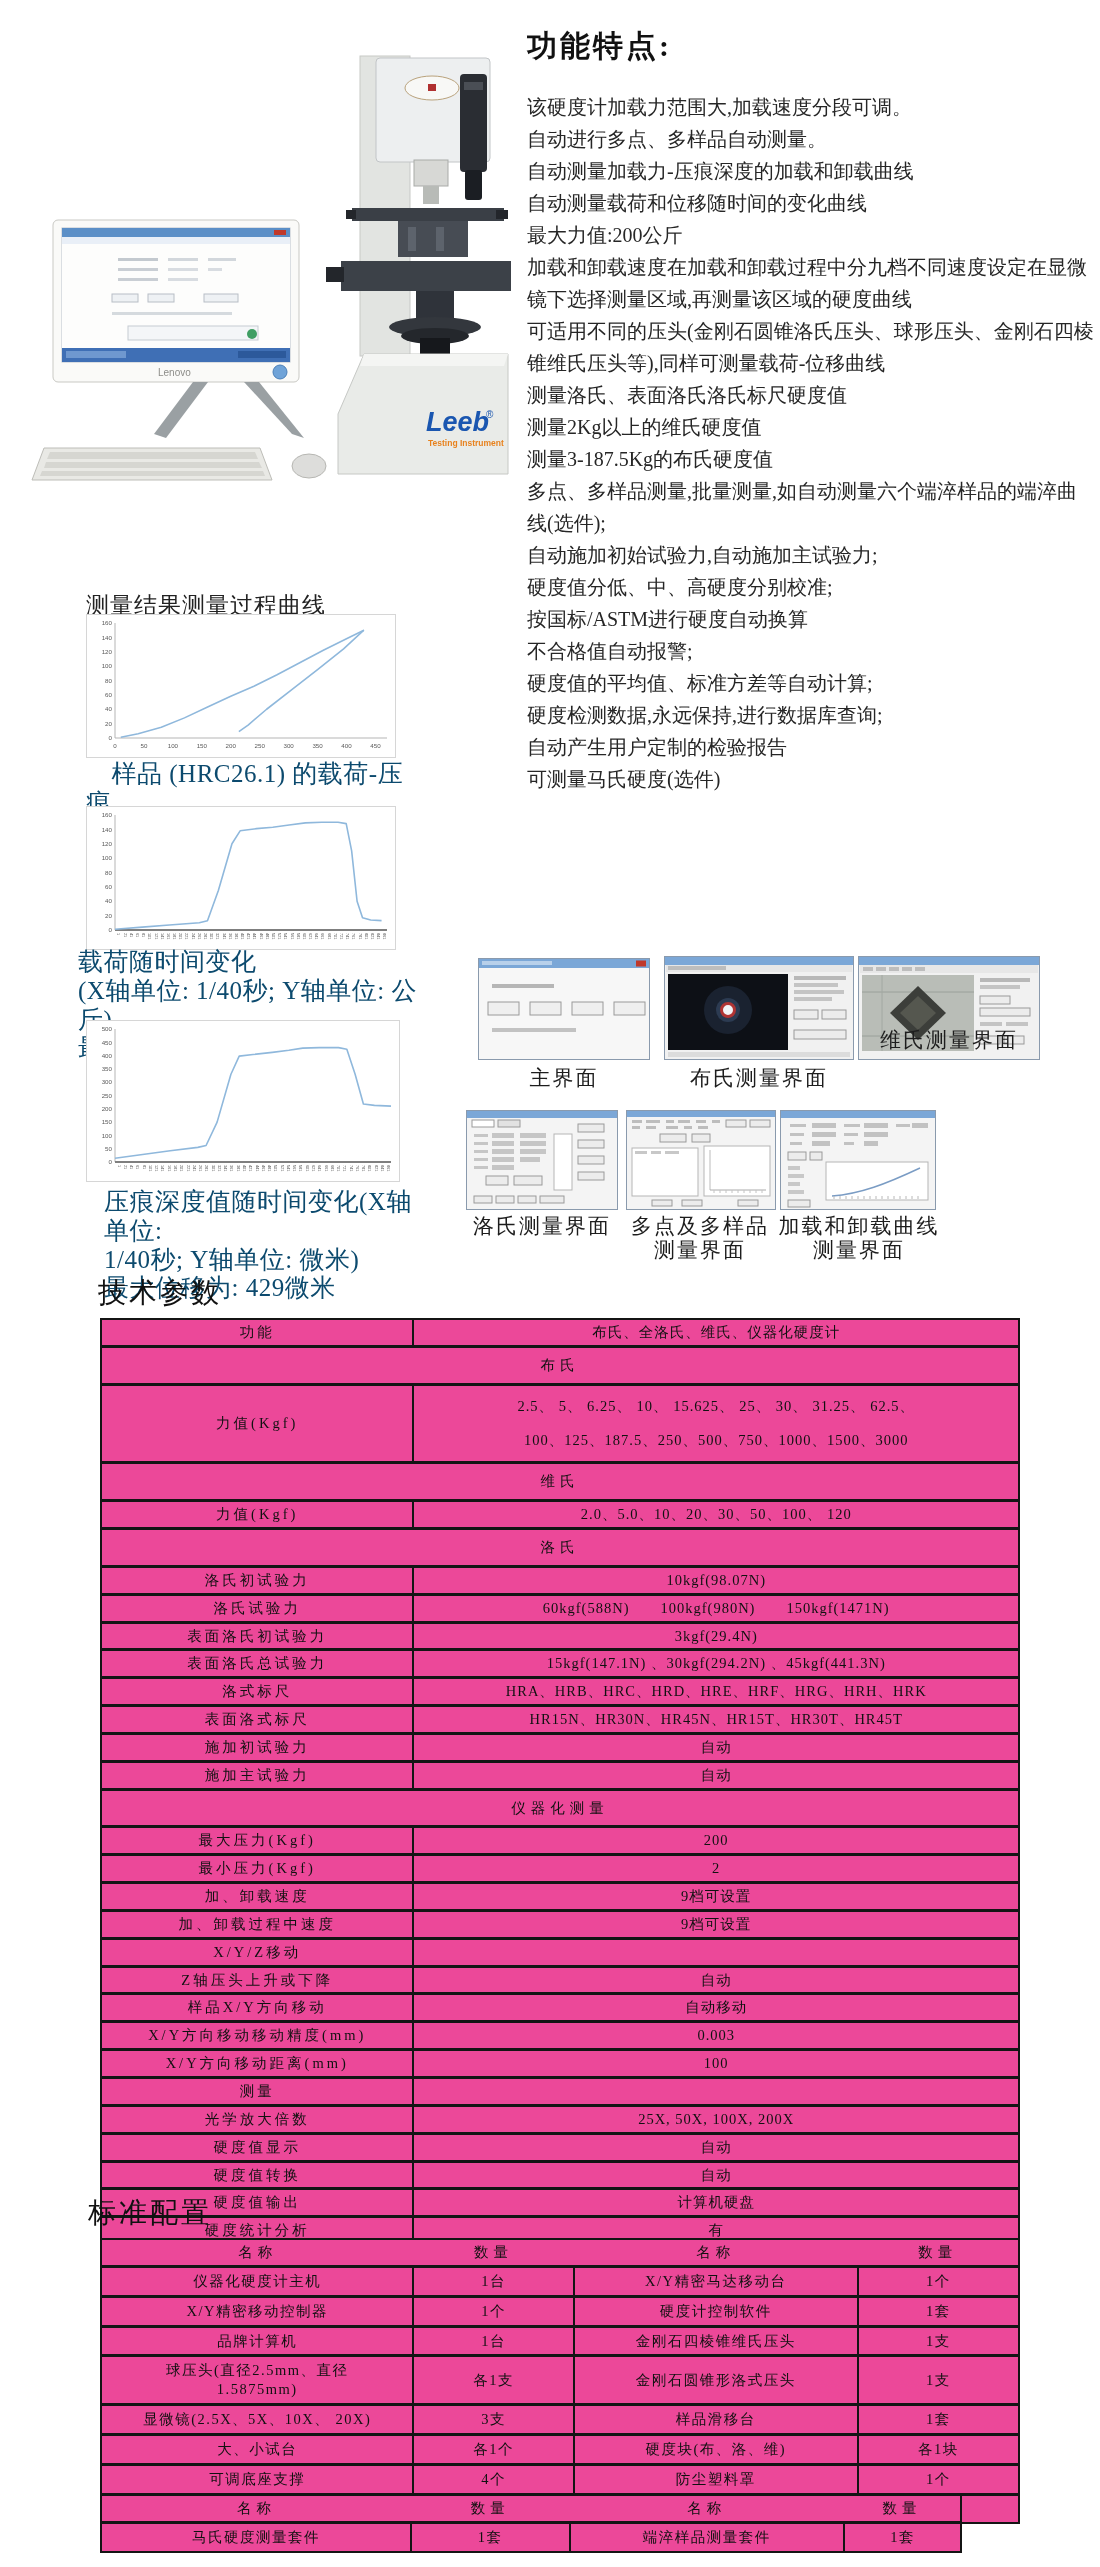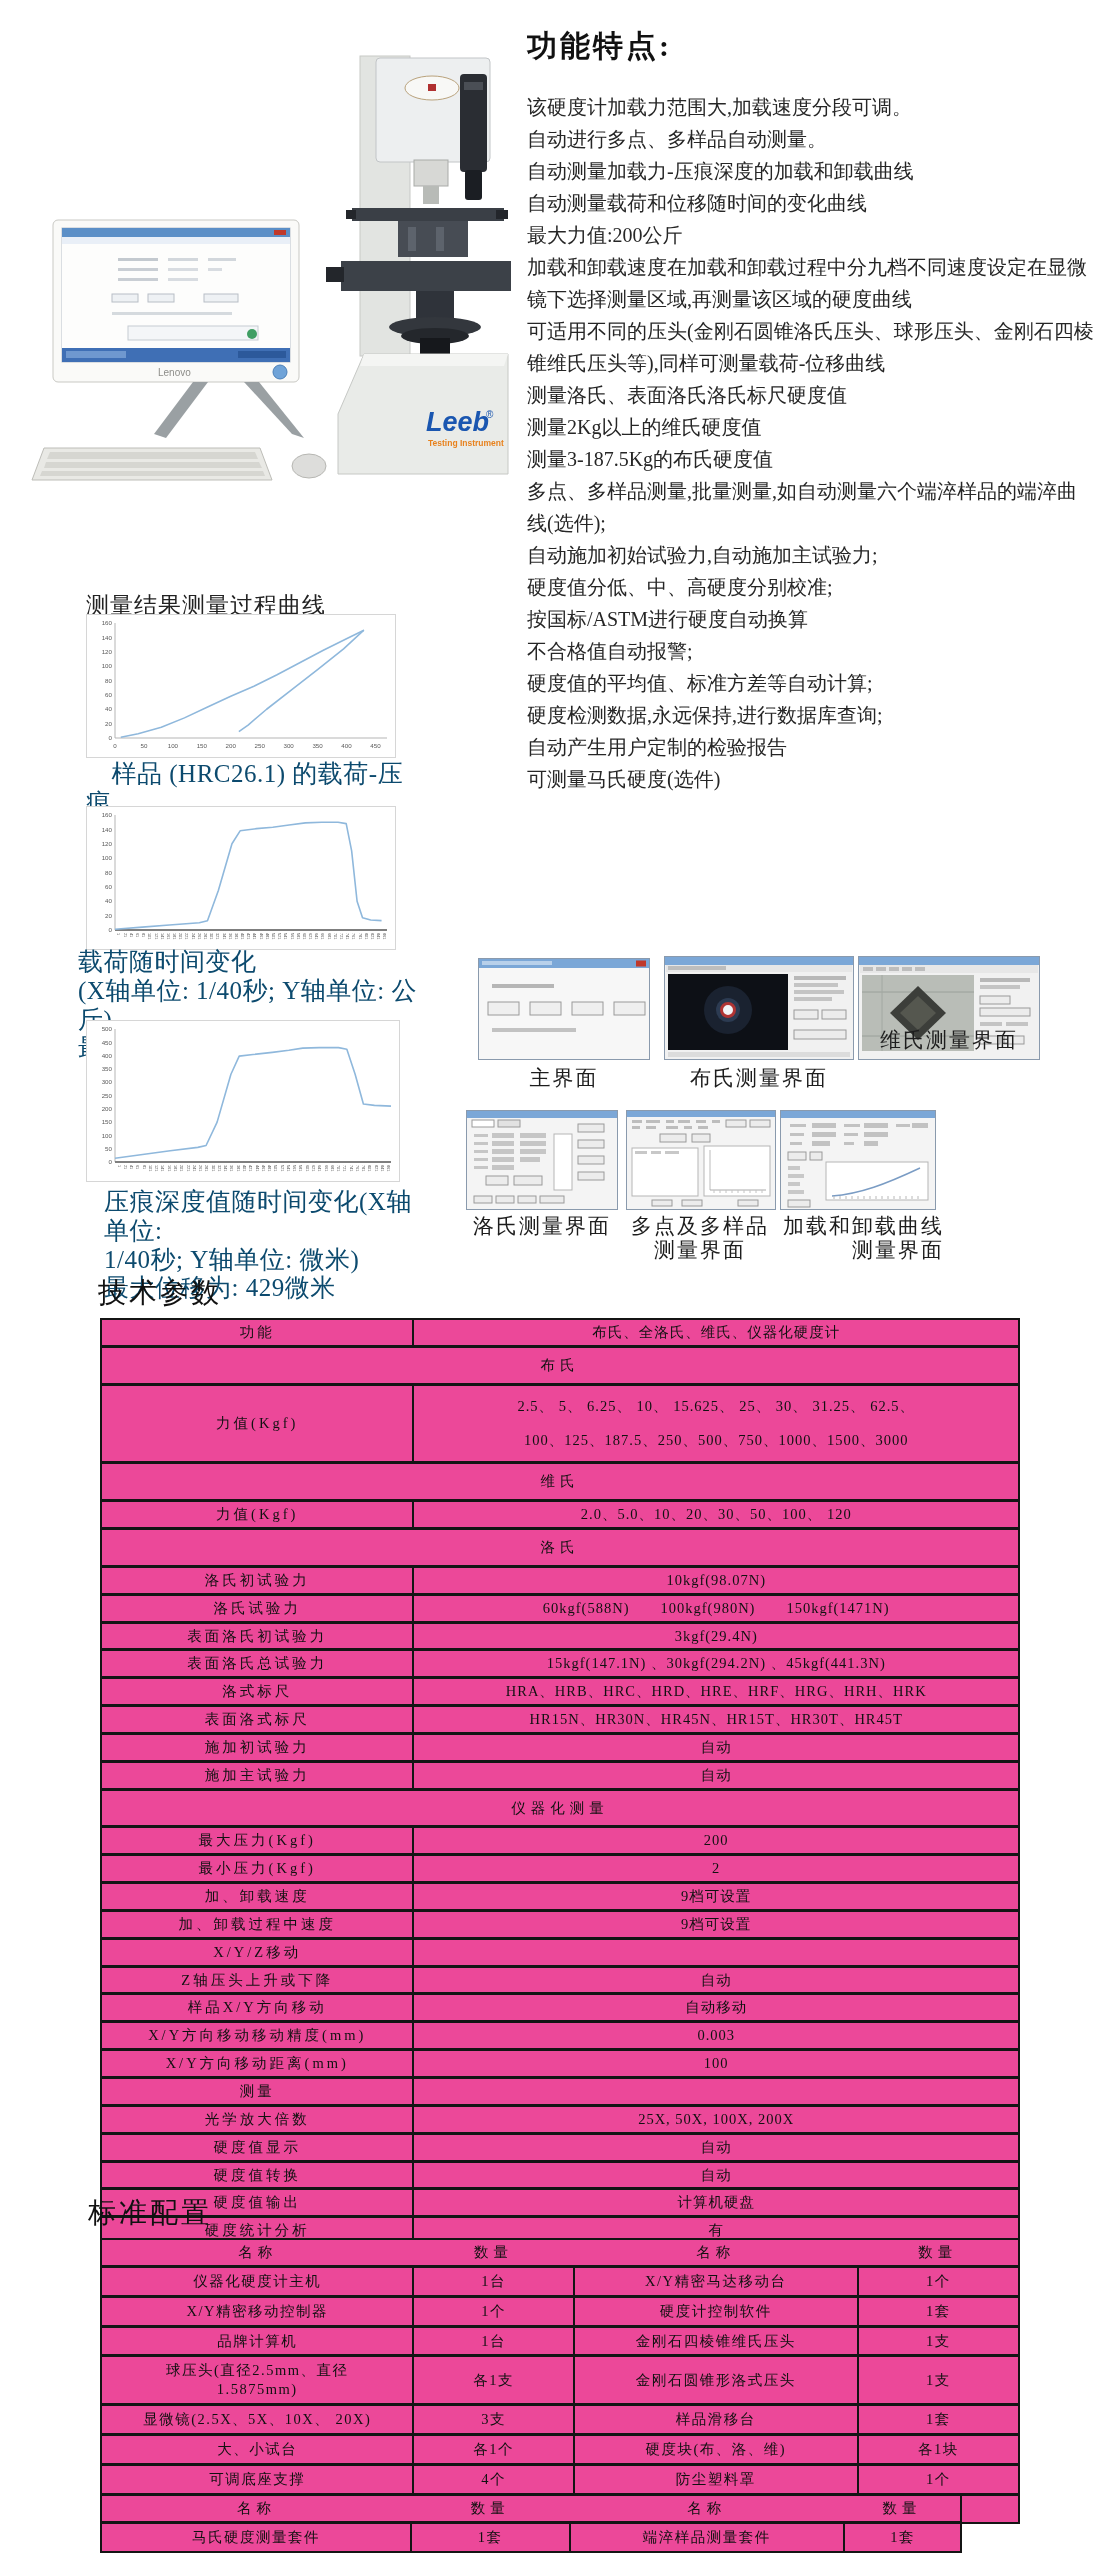--- a/index.html
+++ b/index.html
@@ -492,21 +492,21 @@
     <rect x="8" y="90" width="22" height="7" fill="#ececec" stroke="#9a9a9a"></rect>
   </svg>
 </div>
 
 <div class="shot-label" style="left:478px;top:1066px;width:172px;">主界面</div>
 <div class="shot-label" style="left:664px;top:1066px;width:190px;">布氏测量界面</div>
 <div class="shot-label" style="left:858px;top:1028px;width:182px;">维氏测量界面</div>
 <div class="shot-label" style="left:466px;top:1214px;width:152px;">洛氏测量界面</div>
 <div class="shot-label" style="left:620px;top:1214px;width:160px;">多点及多样品
 测量界面</div>
-<div class="shot-label" style="left:774px;top:1214px;width:170px;text-align:right;">加载和卸载曲线
+<div class="shot-label" style="left:774px;top:1214px;width:170px;">加载和卸载曲线
 测量界面</div>
 
 <div class="abs sec-head" id="tech-heading">技术参数</div>
 <div class="twrap" id="tech-wrap">
   <table id="tech-table">
     <colgroup>
         <col style="width:34%">
         <col style="width:66%">
       </colgroup>
     <tbody>

